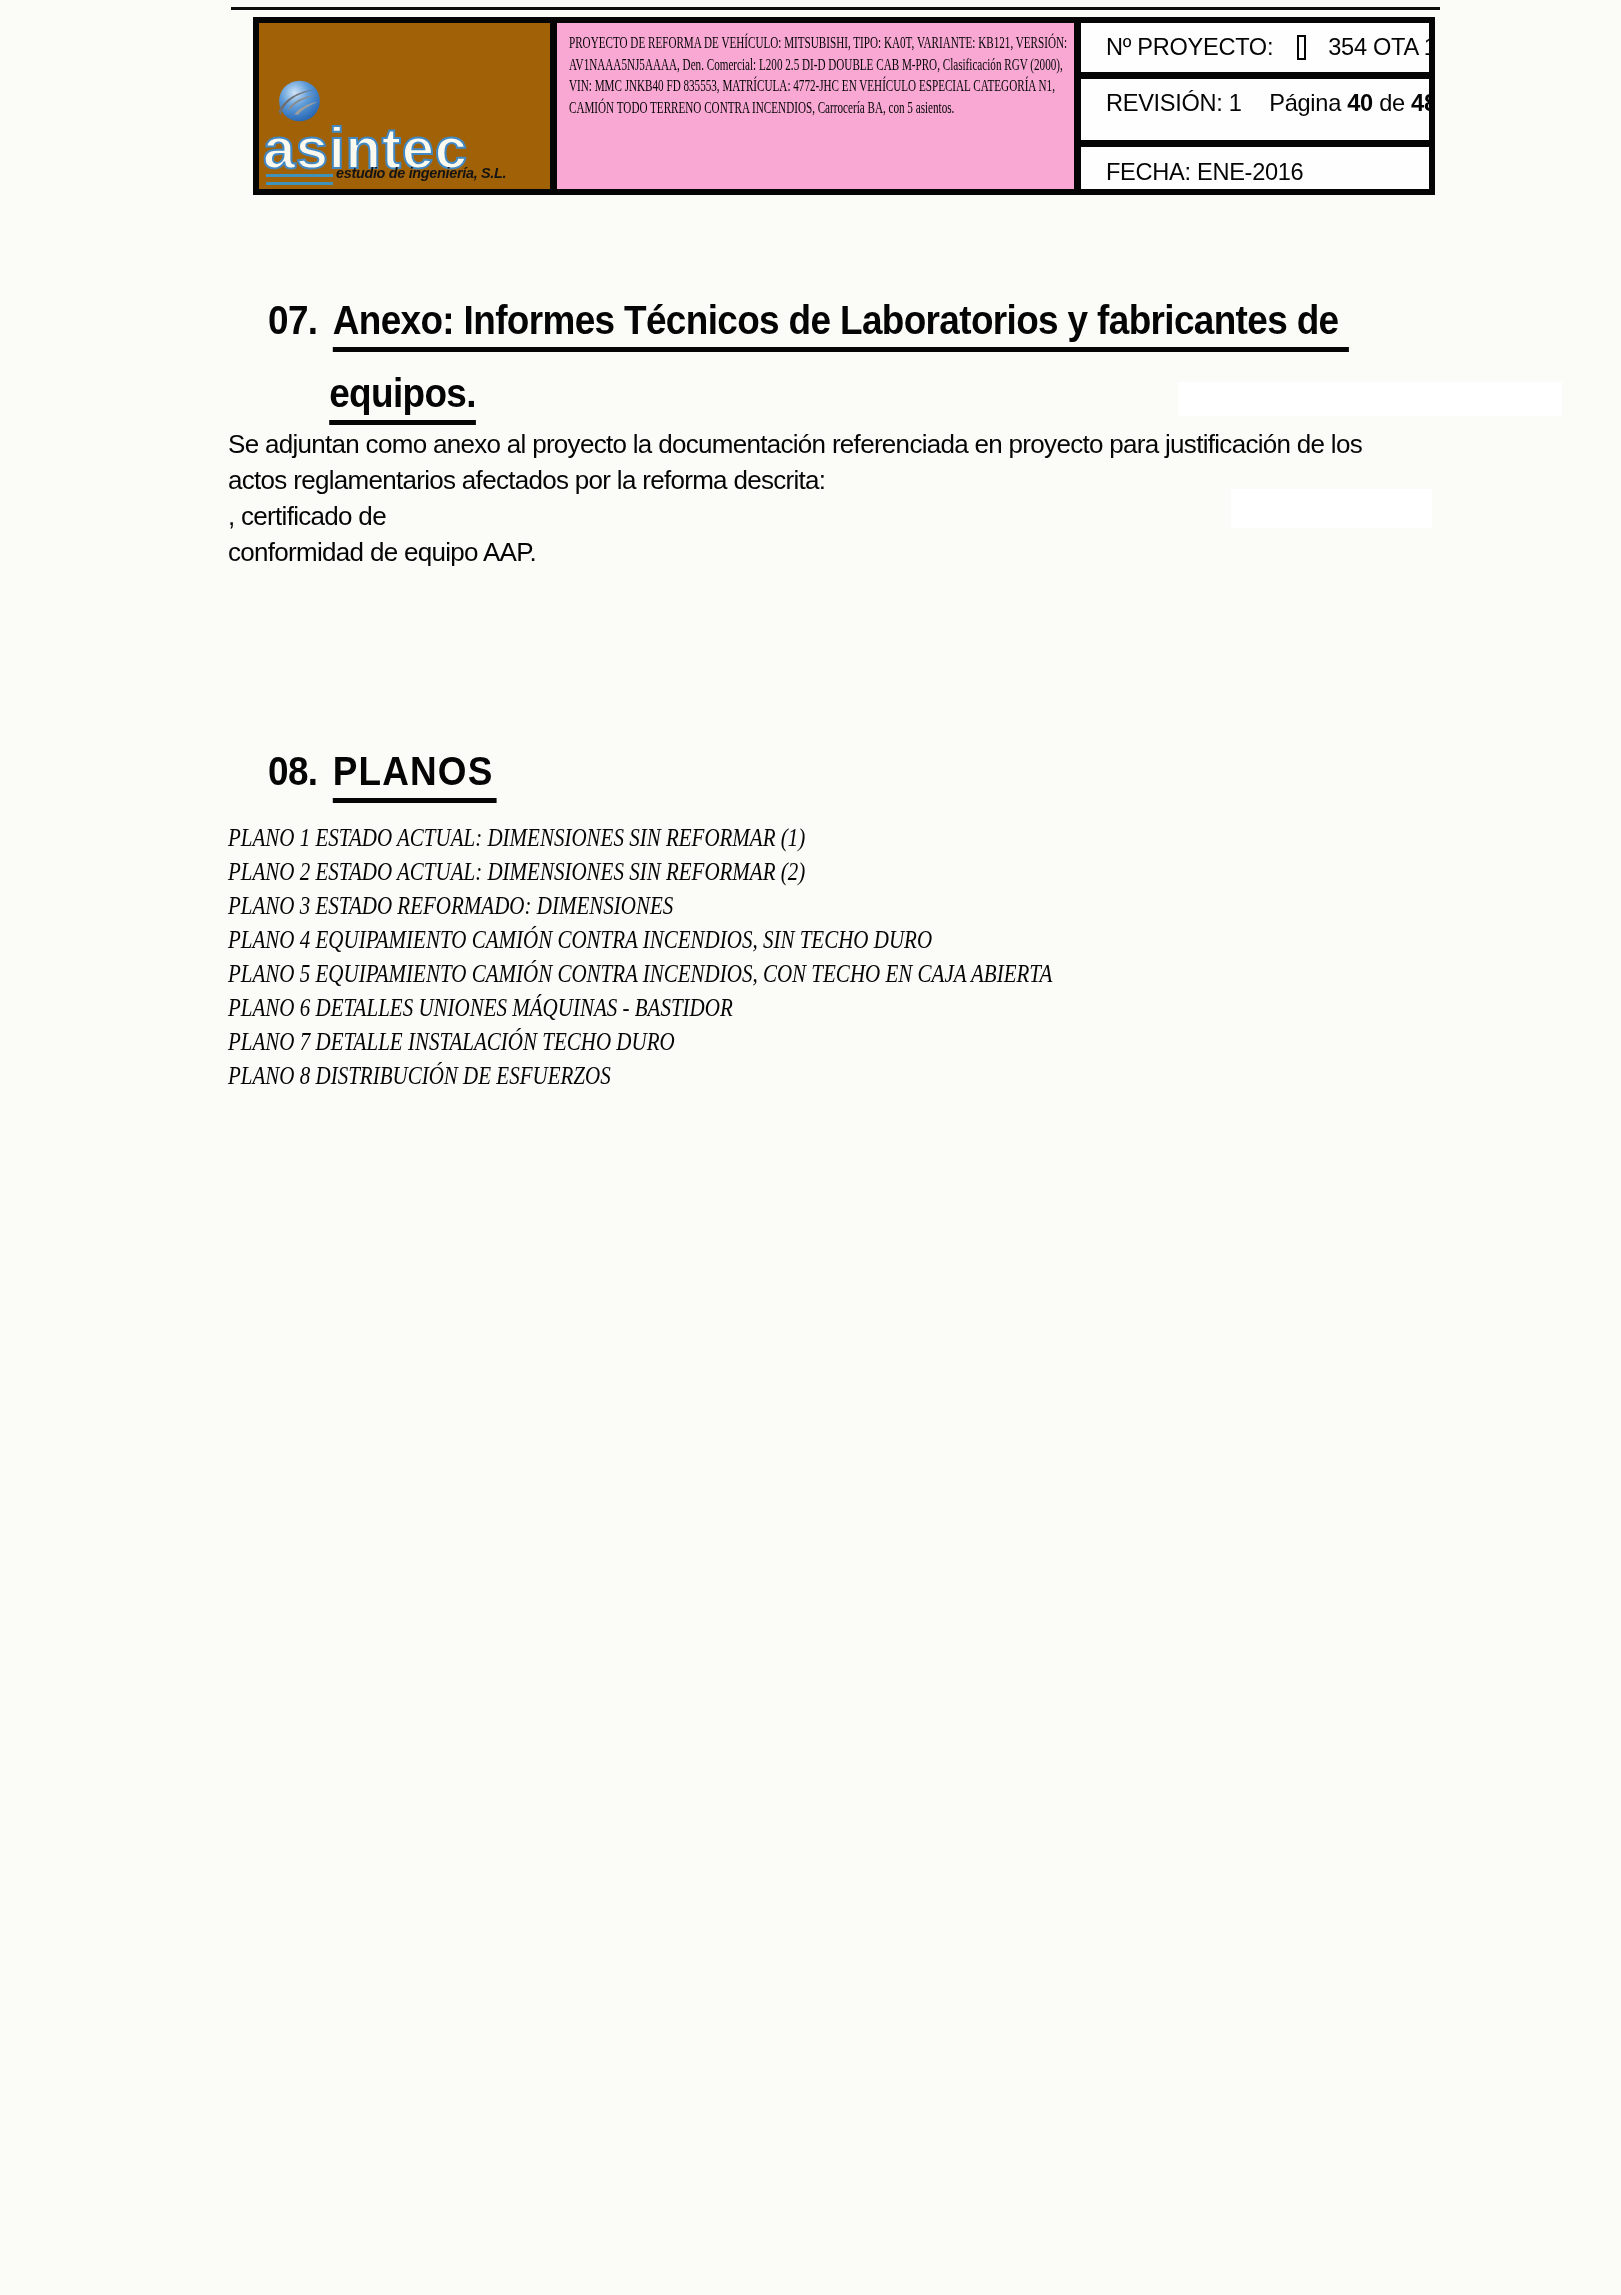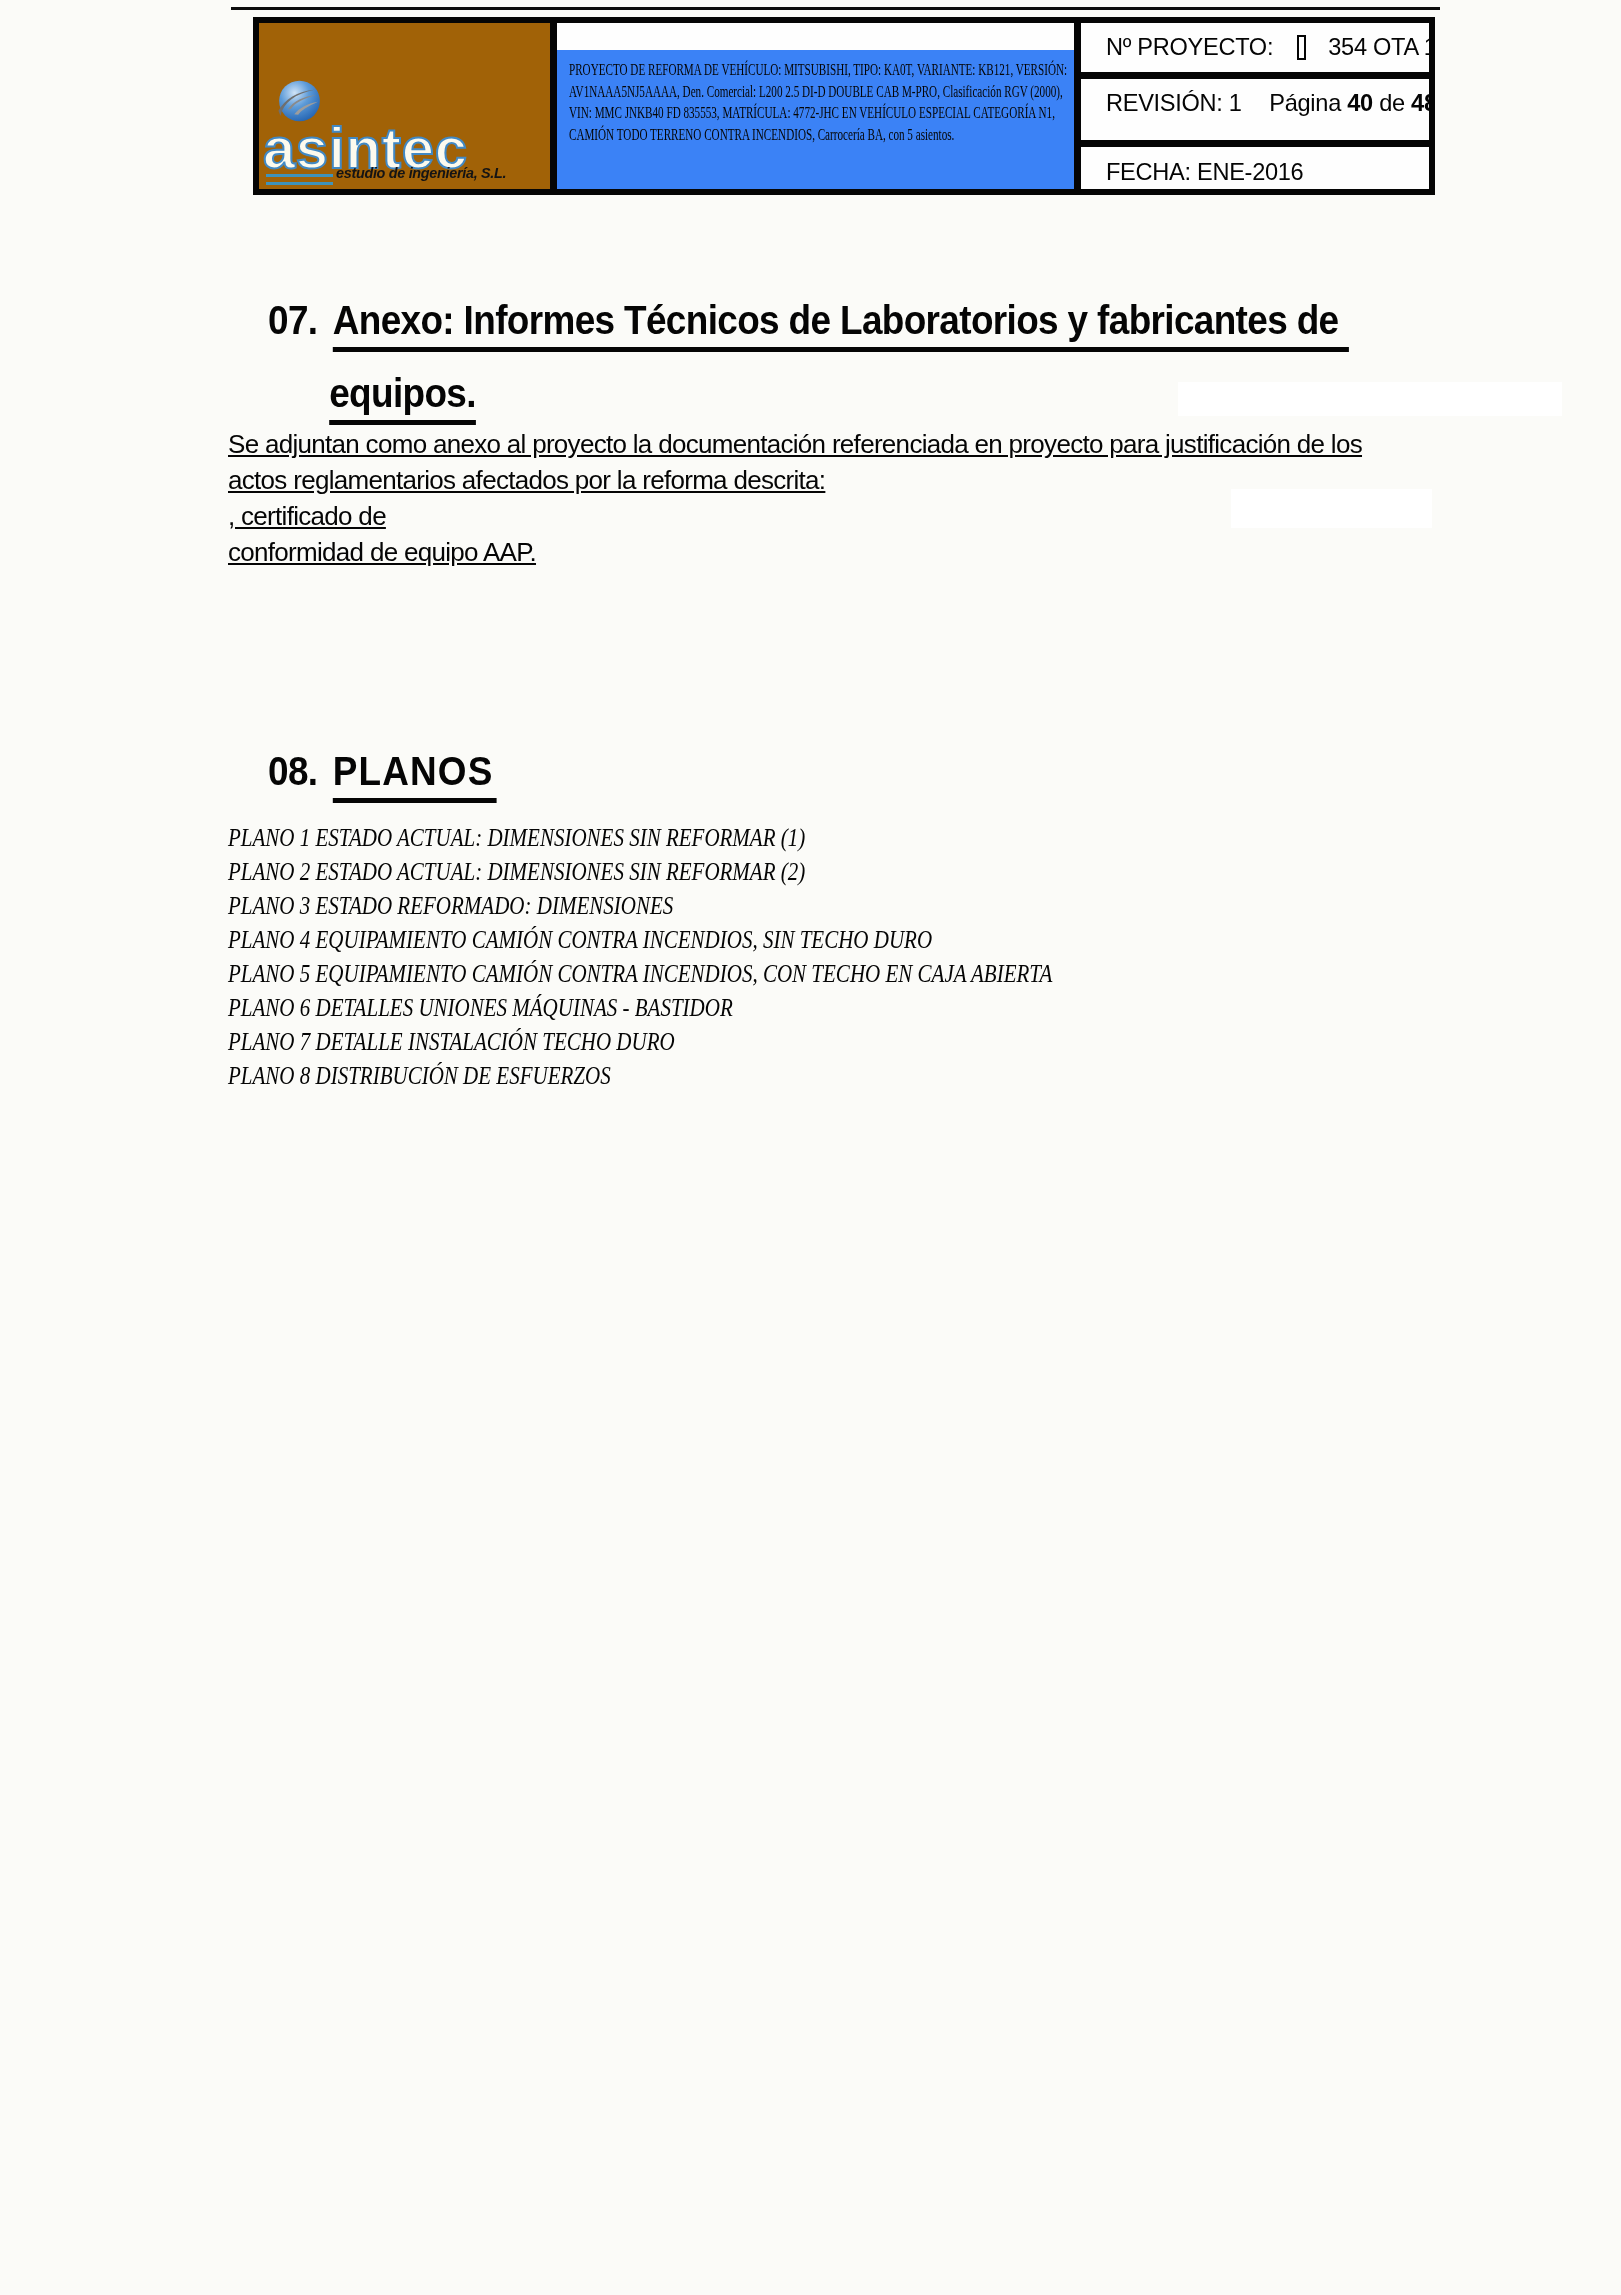--- a/index.html
+++ b/index.html
@@ -16,21 +16,21 @@
   .top-artifact{position:absolute;left:231px;top:6.6px;width:1209px;height:3.3px;background:#0d0d0d;}
 
   
   .header{
     position:absolute;left:253px;top:17px;width:1182px;height:178px;
     box-sizing:border-box;border:6.6px solid #050505;background:#fefefe;
     display:flex;flex-direction:row;
   }
   .logo-cell{position:relative;width:291px;background:#a16207;overflow:hidden;}
   .vdiv{width:7.2px;background:#050505;}
-  .mid-cell{flex:1;background:#3b82f6;padding:9.2px 0 0 11.8px;overflow:hidden;margin-top:27px;}
+  .mid-cell{flex:1;background:#f9a8d4;padding:9.2px 0 0 11.8px;overflow:hidden;}
   .mid-text{
     width:787px;
     font-family:"Liberation Serif", serif;
     font-size:17px;line-height:21.6px;
     transform:scaleX(0.655);transform-origin:0 0;
     color:#050505;
   }
   .right-col{width:348px;display:flex;flex-direction:column;}
   .hdiv{height:7.2px;background:#050505;}
   .rcell{
@@ -86,21 +86,21 @@
   .h07 .hu.first{padding-right:11.8px;}
   .h08{top:748px;}
   .h08 .hu{letter-spacing:1.3px;padding-right:3.9px;}
 
   
   .para{
     position:absolute;left:228px;top:426px;width:1317px;
     font-size:26px;line-height:36px;letter-spacing:-0.7px;
     z-index:1;color:#050505;
   }
-  .pline{white-space:nowrap;text-decoration:underline;}
+  .pline{white-space:nowrap;}
   .pline.split{display:flex;justify-content:space-between;}
 
   
   .plans{
     position:absolute;left:228px;top:821px;
     font-family:"Liberation Serif", serif;
     font-size:25px;line-height:34px;
     z-index:1;color:#050505;font-style:italic;
   }
   .plan{white-space:nowrap;transform:scaleX(0.84);transform-origin:0 0;}

